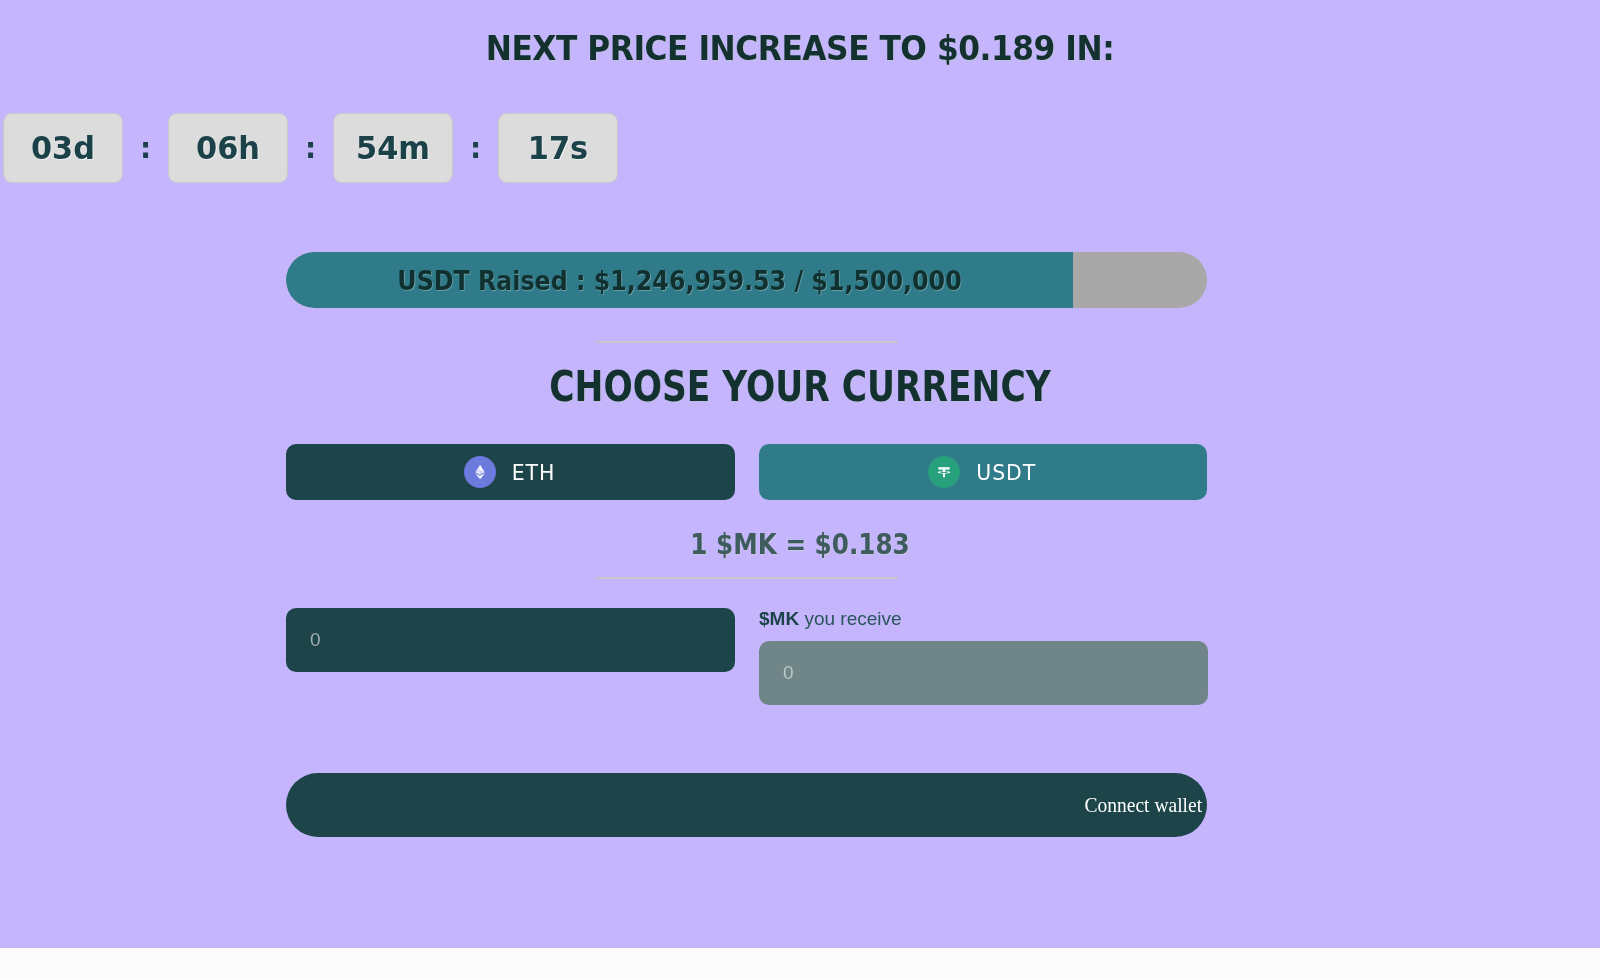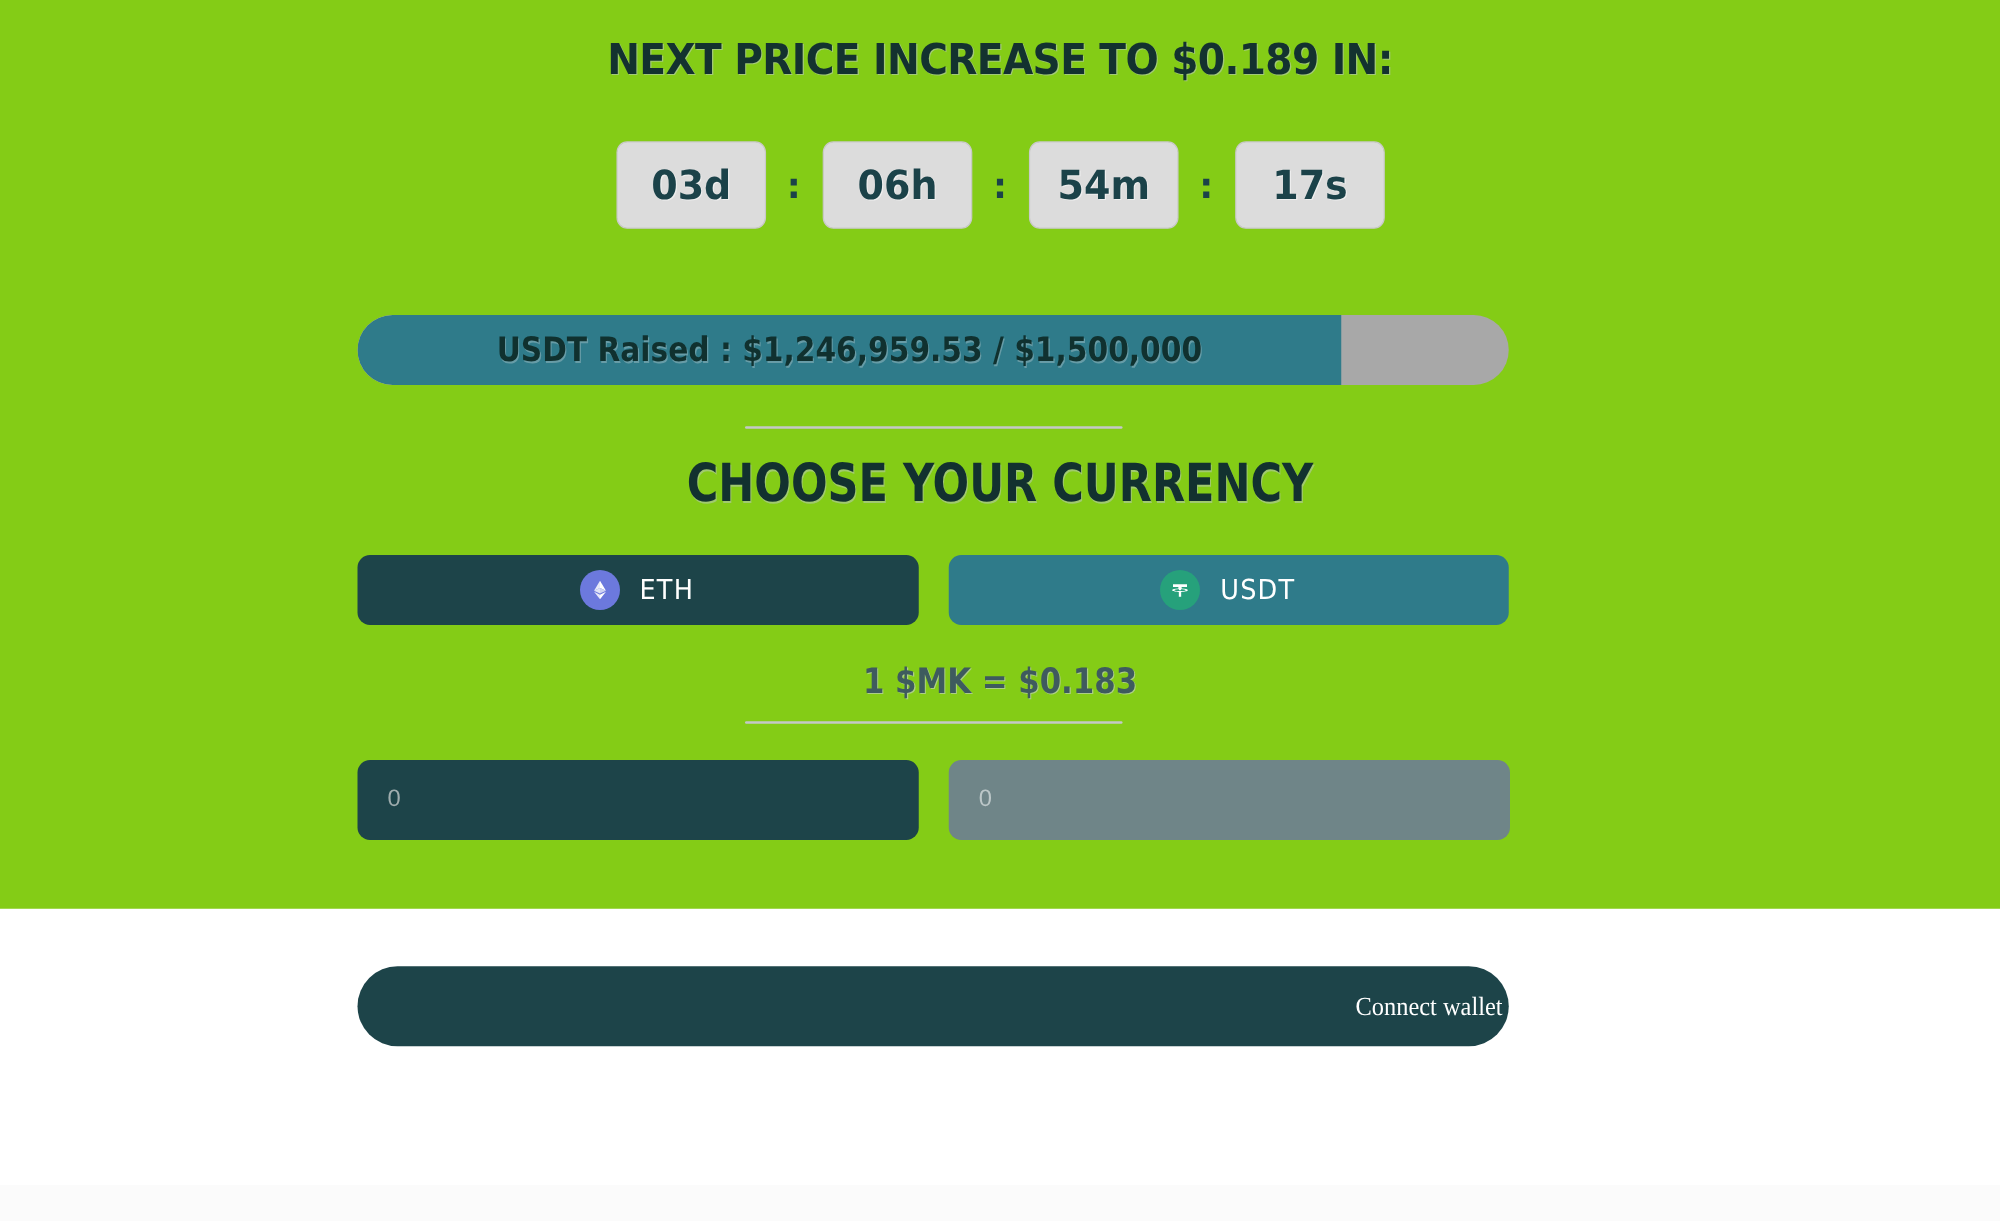--- a/index.html
+++ b/index.html
@@ -8,22 +8,22 @@
     width: 1600px;
     height: 977px;
     background: #ffffff;
     font-family: "Liberation Sans", sans-serif;
     overflow: hidden;
   }
 
   .page {
     position: relative;
     width: 1600px;
-    height: 727px;
-    background: #84cc16;
+    height: 977px;
+    background: #c4b5fd;
   }
 
   .bottom-band {
     position: absolute;
     left: 0;
     top: 948px;
     width: 1600px;
     height: 29px;
     background: #fbfbfb;
   }
@@ -44,21 +44,21 @@
     text-shadow: 1px 1px 0 rgba(190,200,200,0.55);
   }
 
   
   .countdown {
     position: absolute;
     left: 0;
     top: 113px;
     width: 1600px;
     display: flex;
-    justify-content: center;
+    justify-content: flex-start;
     align-items: center;
     gap: 0px;
   }
   .cd-box {
     width: 126px;
     height: 70px;
     background: #dcdcdc;
     border: 1px solid #c9c9c9;
     border-radius: 9px;
     display: flex;
@@ -306,20 +306,23 @@
 
   <div class="rate">1 $MK = $0.183</div>
 
   <div class="divider divider-mid"></div>
 
   <div class="io-row">
     <div class="io-col">
       <input class="io-input pay" type="text" placeholder="0" style="">
     </div>
     <div class="io-col">
+      <div class="io-label">
+        <b>$MK</b><span> you receive</span>
+      </div>
       <input class="io-input receive" type="text" readonly="" placeholder="0" style="">
     </div>
   </div>
 
   <button class="action-btn btn-connect">
     <span class="btn-label">Connect wallet</span>
   </button>
 
 
   <div class="bottom-band"></div>

